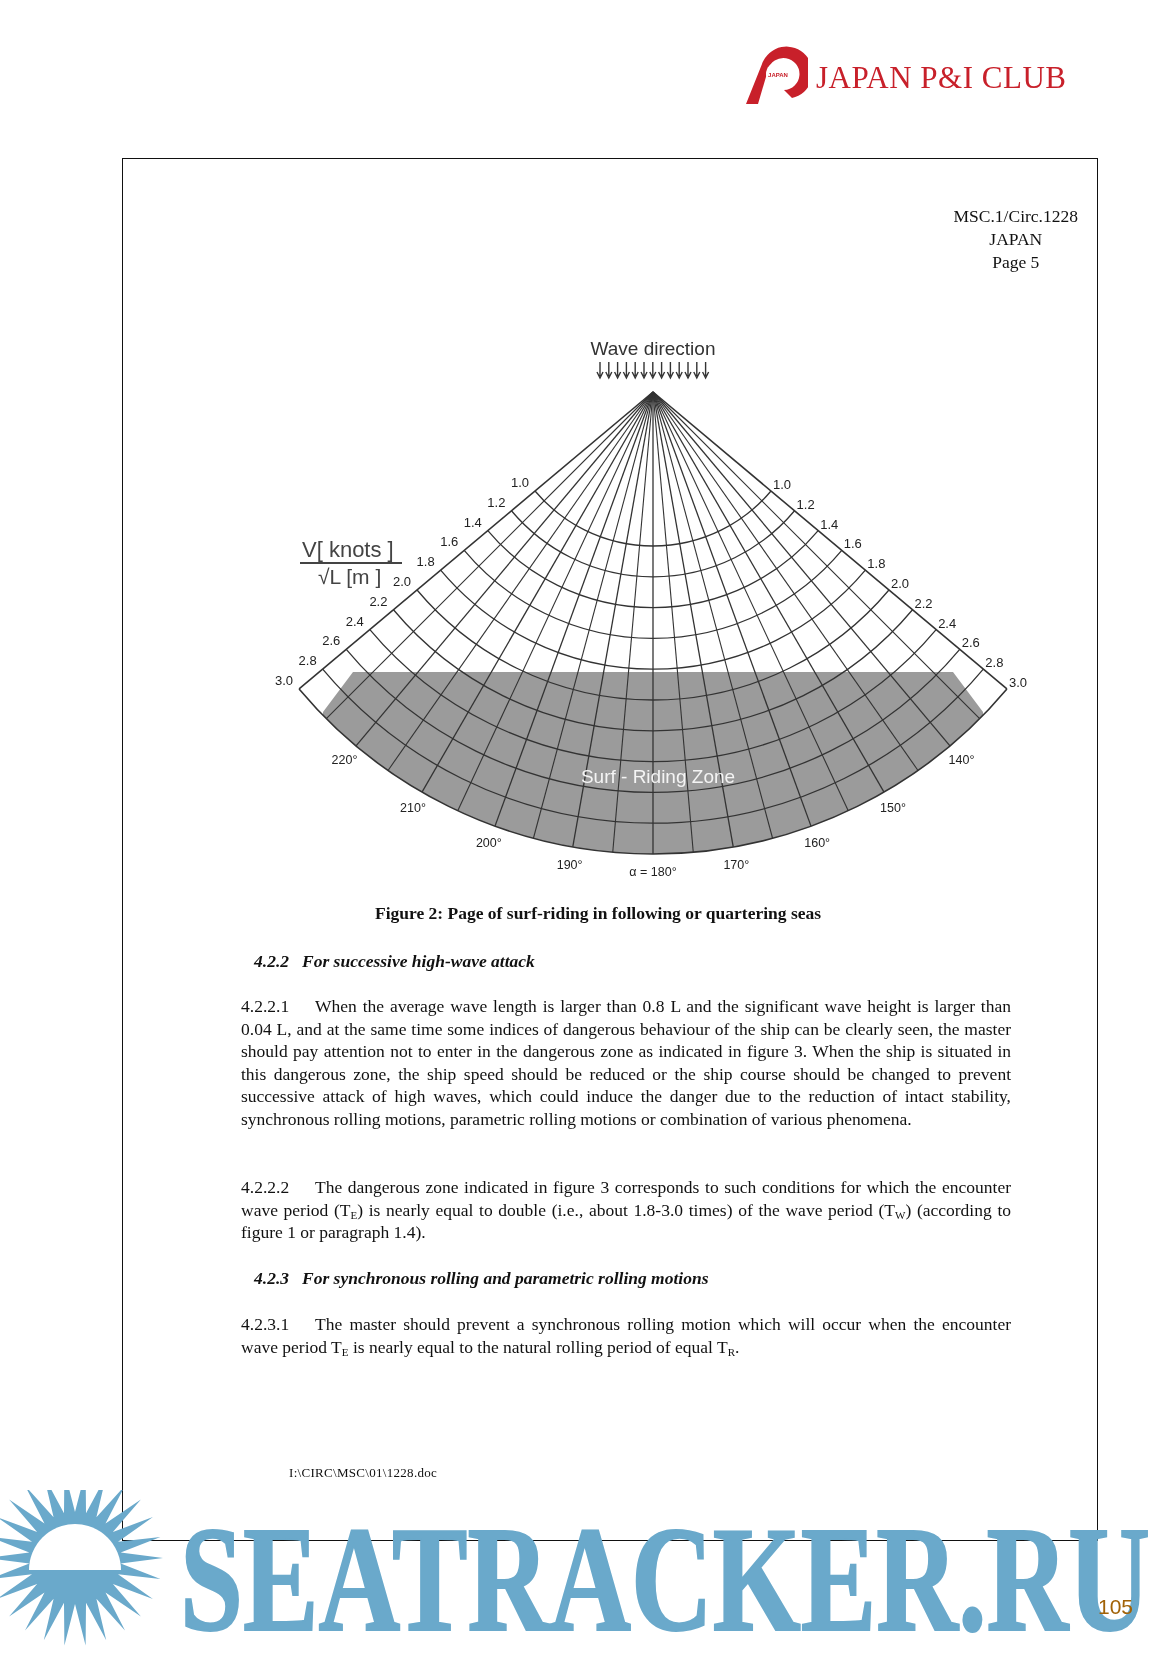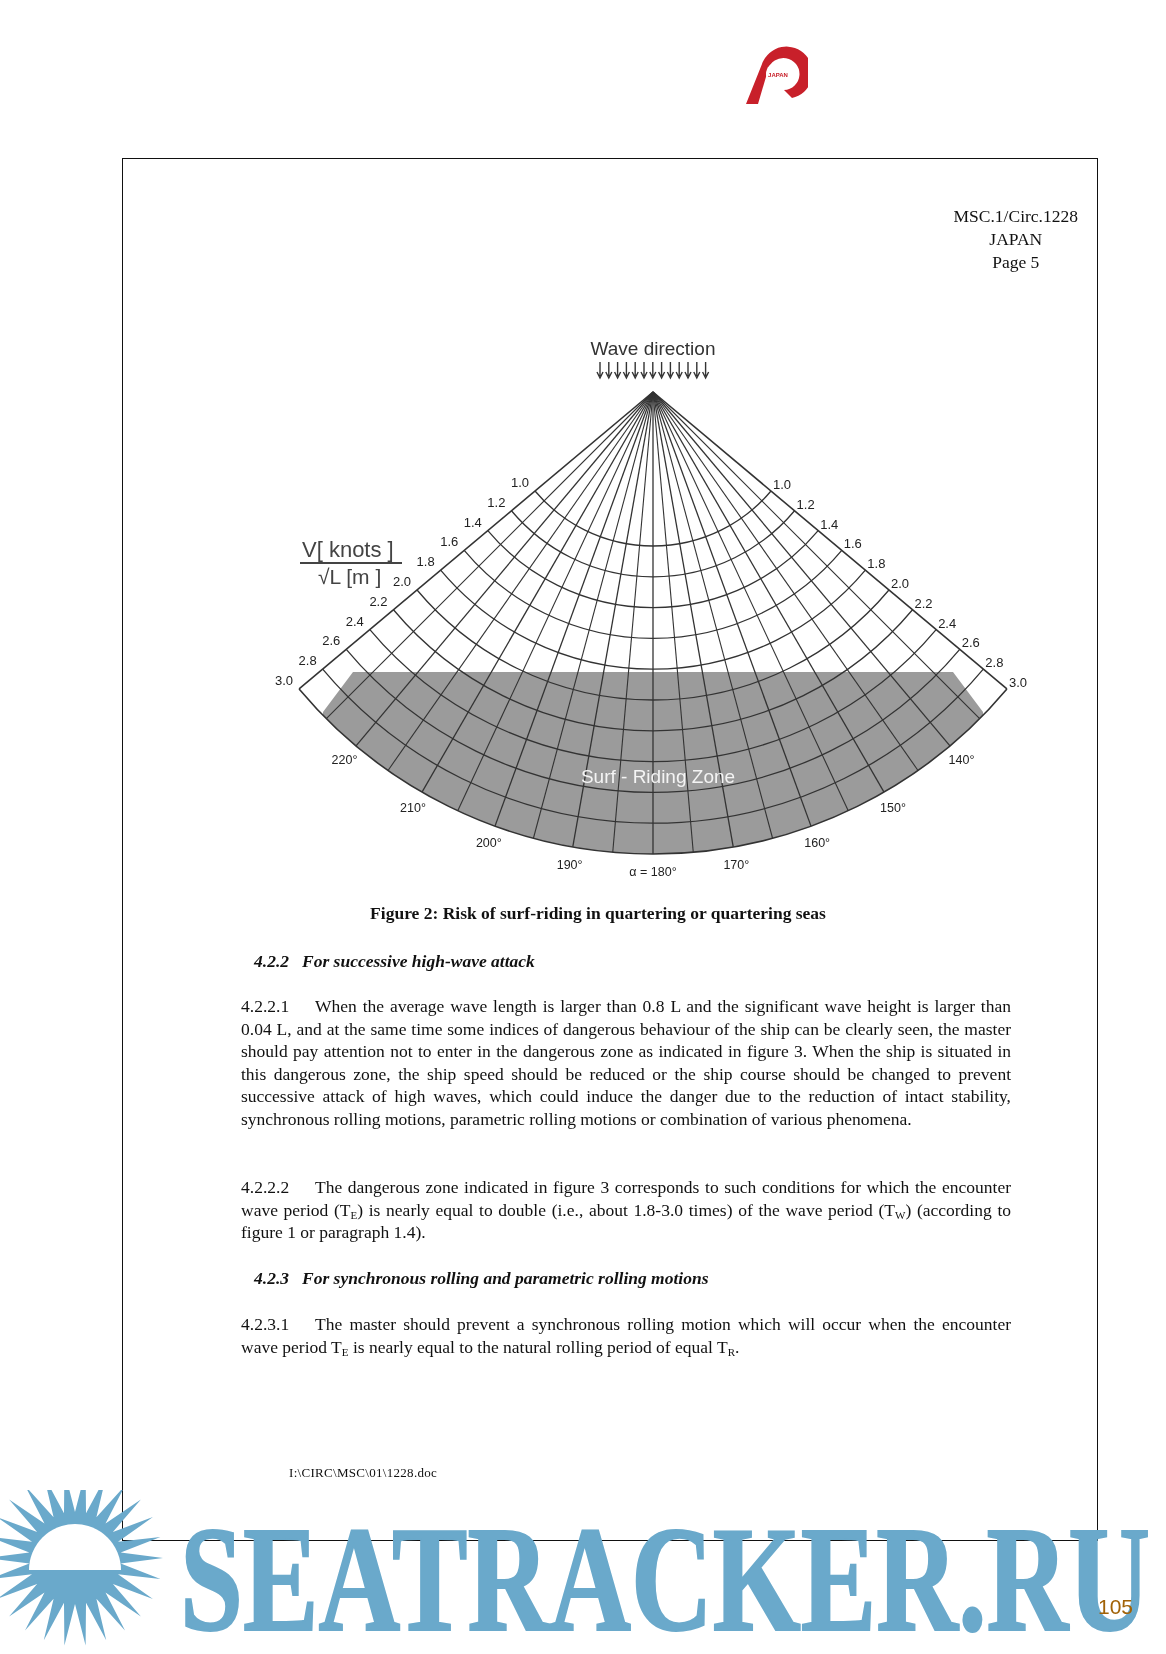--- a/index.html
+++ b/index.html
@@ -22,20 +22,21 @@
 </style>
 </head>
 <body>
 
 <div class="logo">
   <svg viewBox="0 0 70 60">
     <path d="M8 58 L24 18 A26 26 0 1 1 54 52 L46 44 A16 16 0 1 0 30 24 L20 58 Z" fill="#c8202a"></path>
     <circle cx="40" cy="28" r="12" fill="#fff"></circle>
     <text x="40" y="30.5" font-size="6" text-anchor="middle" fill="#c8202a" font-family="Liberation Sans, sans-serif" font-weight="bold">JAPAN</text>
   </svg>
+  <span class="logo-text">JAPAN P&amp;I CLUB</span>
 </div>
 
 <div class="frame"></div>
 
 <div class="hdr">
   <div>MSC.1/Circ.1228</div>
   <div>JAPAN</div>
   <div>Page 5</div>
 </div>
 
@@ -136,21 +137,21 @@
       <text x="344.4619473504612" y="763.7013326971094" text-anchor="middle" font-family="Liberation Sans, sans-serif" font-size="12.5" fill="#222">220°</text>
     </g>
   <text id="zone-label" x="658" y="783" font-family="Liberation Sans, sans-serif" font-size="19" text-anchor="middle" fill="#f4f4f4">Surf - Riding Zone</text>
   <g>
     <text x="302" y="557" font-family="Liberation Sans, sans-serif" font-size="22" fill="#444">V[ knots ]</text>
     <line x1="300" y1="563" x2="402" y2="563" stroke="#444" stroke-width="2"></line>
     <text x="318" y="584" font-family="Liberation Sans, sans-serif" font-size="21" fill="#444">√L [m ]</text>
   </g>
 </svg>
 
-<div class="caption">Figure 2: Risk of surf-riding in quartering or quartering seas</div>
+<div class="caption">Figure 2: Page of surf-riding in following or quartering seas</div>
 
 <div class="heading" style="top:951px;">
   <span class="num">4.2.2</span><span>For successive high-wave attack</span>
 </div>
 
 <div class="para" style="top:995px;">
   <span class="pnum">4.2.2.1</span><span>When the average wave length is larger than 0.8 L and the significant wave height is larger than 0.04 L, and at the same time some indices of dangerous behaviour of the ship can be clearly seen, the master should pay attention not to enter in the dangerous zone as indicated in figure 3.  When the ship is situated in this dangerous zone, the ship speed should be reduced or the ship course should be changed to prevent successive attack of high waves, which could induce the danger due to the reduction of intact stability, synchronous rolling motions, parametric rolling motions or combination of various phenomena.</span>
 </div>
 
 <div class="para" style="top:1176px;">

